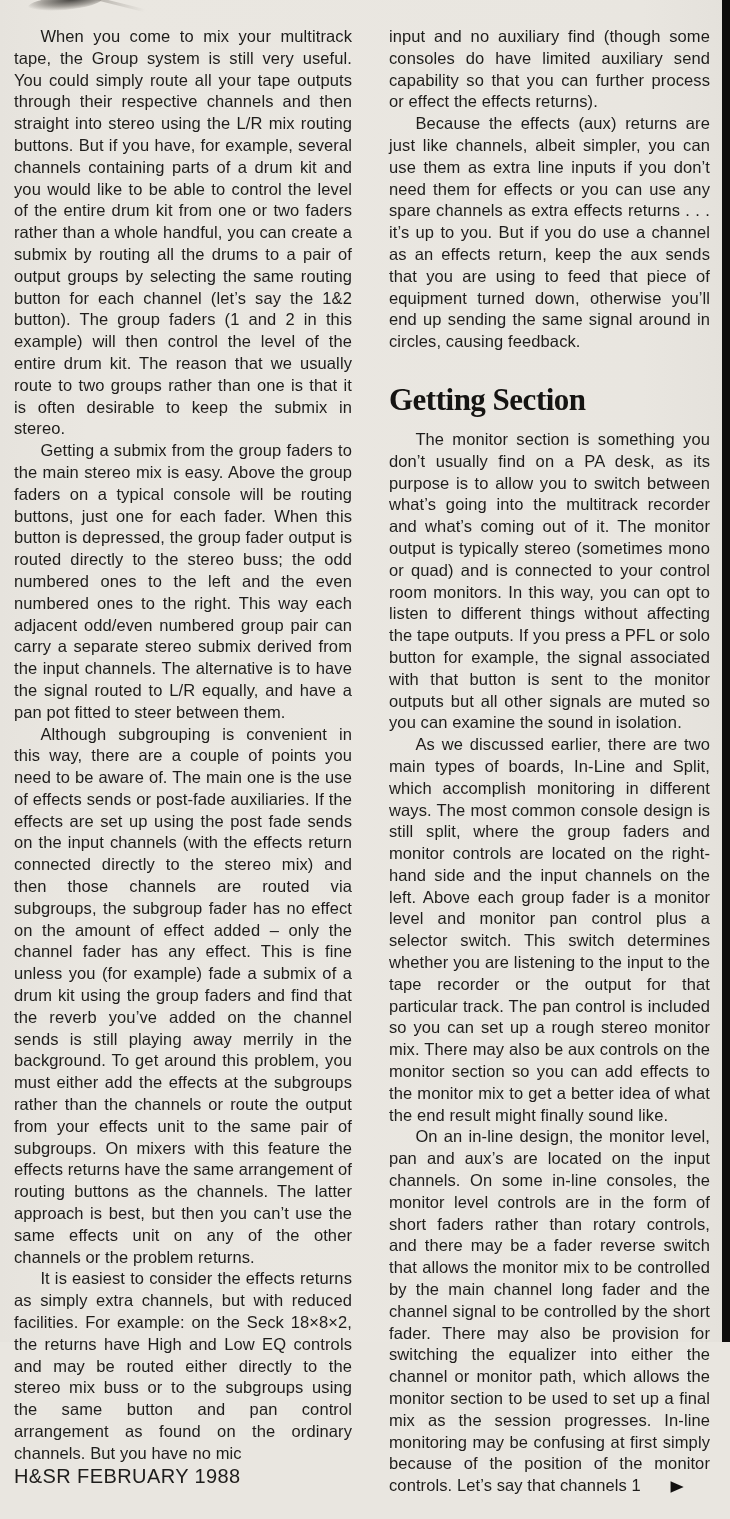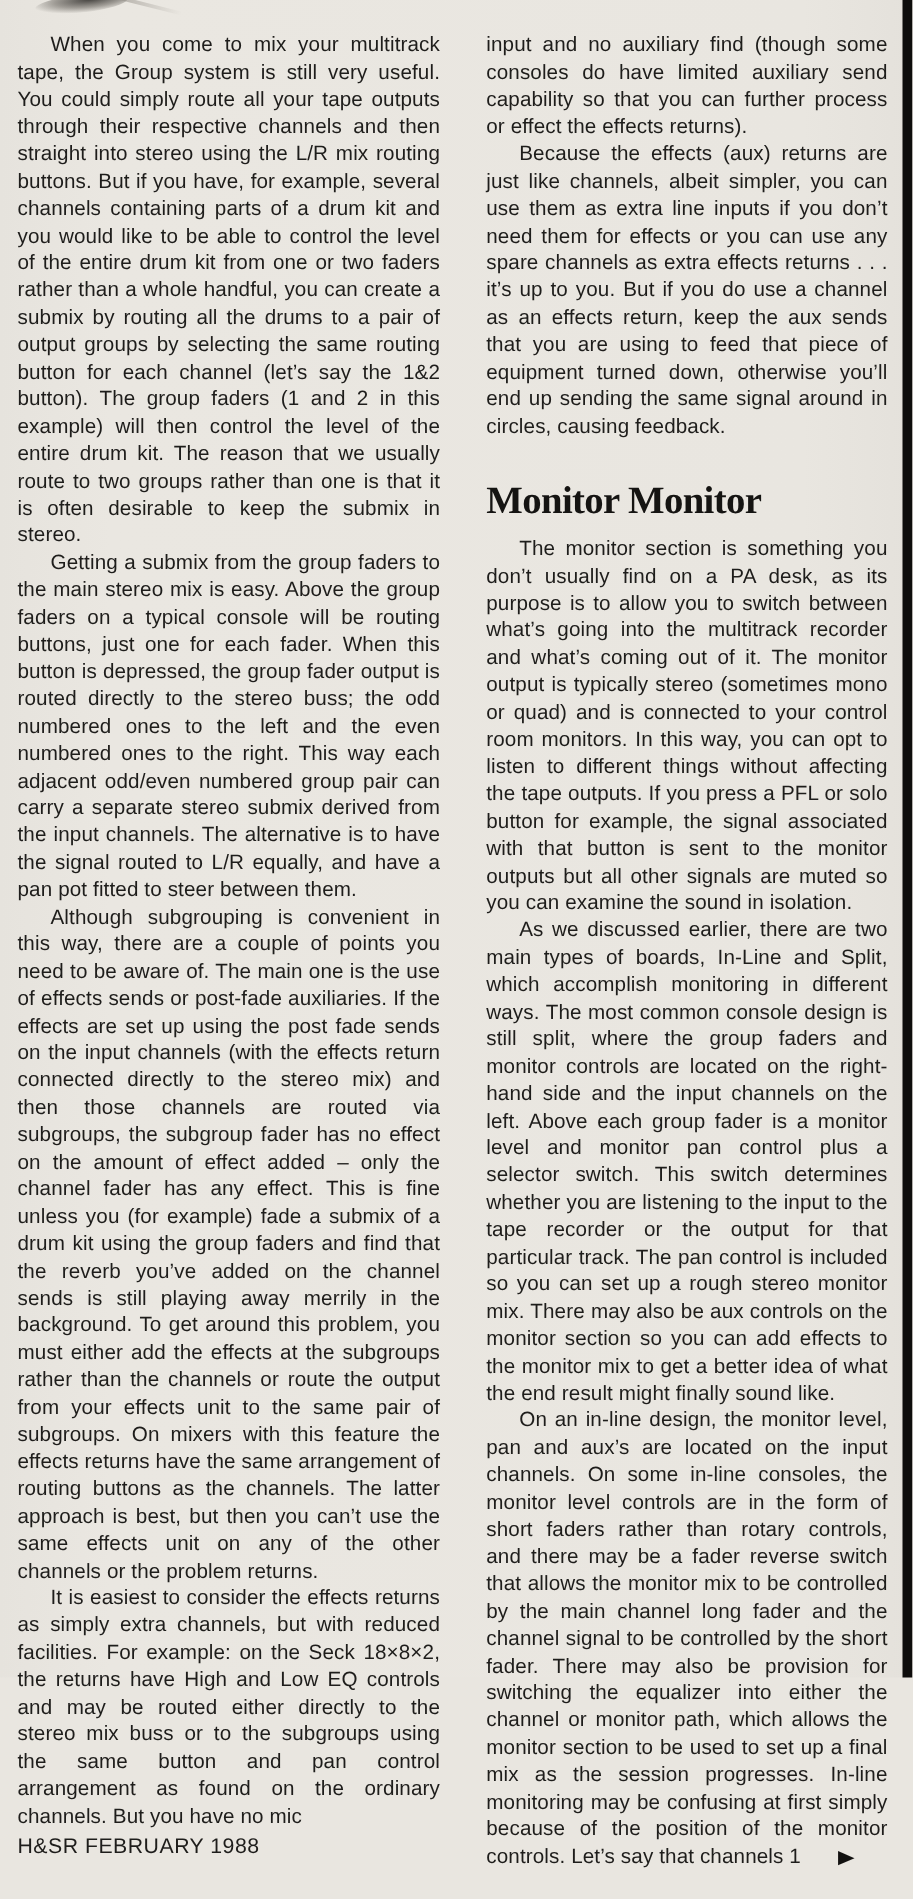--- a/index.html
+++ b/index.html
@@ -45,21 +45,21 @@
     font-size: 31px;
     line-height: 34px;
     color: #151412;
     margin: 30px 0 12px 0;
     text-align: left;
     text-indent: 0;
     letter-spacing: -0.5px;
   }
   .footer-line {
     margin-top: 1px;
-    font-size: 17px;
+    font-size: 20px;
     letter-spacing: 0.4px;
     text-align: left;
     color: #1e1d1b;
   }
   .continuation-arrow {
     display: inline-block;
     font-size: 15px;
     line-height: 15px;
     transform: scaleX(1.15);
     margin-left: 2px;
@@ -108,21 +108,21 @@
       <p>Getting a submix from the group faders to the main stereo mix is easy. Above the group faders on a typical console will be routing buttons, just one for each fader. When this button is depressed, the group fader output is routed directly to the stereo buss; the odd numbered ones to the left and the even numbered ones to the right. This way each adjacent odd/even numbered group pair can carry a separate stereo submix derived from the input channels. The alternative is to have the signal routed to L/R equally, and have a pan pot fitted to steer between them.</p>
       <p>Although subgrouping is convenient in this way, there are a couple of points you need to be aware of. The main one is the use of effects sends or post-fade auxiliaries. If the effects are set up using the post fade sends on the input channels (with the effects return connected directly to the stereo mix) and then those channels are routed via subgroups, the subgroup fader has no effect on the amount of effect added – only the channel fader has any effect. This is fine unless you (for example) fade a submix of a drum kit using the group faders and find that the reverb you’ve added on the channel sends is still playing away merrily in the background. To get around this problem, you must either add the effects at the subgroups rather than the channels or route the output from your effects unit to the same pair of subgroups. On mixers with this feature the effects returns have the same arrangement of routing buttons as the channels. The latter approach is best, but then you can’t use the same effects unit on any of the other channels or the problem returns.</p>
       <p>It is easiest to consider the effects returns as simply extra channels, but with reduced facilities. For example: on the Seck 18×8×2, the returns have High and Low EQ controls and may be routed either directly to the stereo mix buss or to the subgroups using the same button and pan control arrangement as found on the ordinary channels. But you have no mic</p>
       <div class="footer-line">H&amp;SR FEBRUARY 1988</div>
     </div>
 
     <div class="col col-right">
       <p class="no-indent">input and no auxiliary find (though some consoles do have limited auxiliary send capability so that you can further process or effect the effects returns).</p>
       <p>Because the effects (aux) returns are just like channels, albeit simpler, you can use them as extra line inputs if you don’t need them for effects or you can use any spare channels as extra effects returns . . . it’s up to you. But if you do use a channel as an effects return, keep the aux sends that you are using to feed that piece of equipment turned down, otherwise you’ll end up sending the same signal around in circles, causing feedback.</p>
 
-      <h2 class="section-heading">Monitor Monitor</h2>
+      <h2 class="section-heading">Getting Section</h2>
 
       <p>The monitor section is something you don’t usually find on a PA desk, as its purpose is to allow you to switch between what’s going into the multitrack recorder and what’s coming out of it. The monitor output is typically stereo (sometimes mono or quad) and is connected to your control room monitors. In this way, you can opt to listen to different things without affecting the tape outputs. If you press a PFL or solo button for example, the signal associated with that button is sent to the monitor outputs but all other signals are muted so you can examine the sound in isolation.</p>
       <p>As we discussed earlier, there are two main types of boards, In-Line and Split, which accomplish monitoring in different ways. The most common console design is still split, where the group faders and monitor controls are located on the right-hand side and the input channels on the left. Above each group fader is a monitor level and monitor pan control plus a selector switch. This switch determines whether you are listening to the input to the tape recorder or the output for that particular track. The pan control is included so you can set up a rough stereo monitor mix. There may also be aux controls on the monitor section so you can add effects to the monitor mix to get a better idea of what the end result might finally sound like.</p>
       <p><span>On an in-line design, the monitor level, pan and aux’s are located on the input channels. On some in-line consoles, the monitor level controls are in the form of short faders rather than rotary controls, and there may be a fader reverse switch that allows the monitor mix to be controlled by the main channel long fader and the channel signal to be controlled by the short fader. There may also be provision for switching the equalizer into either the channel or monitor path, which allows the monitor section to be used to set up a final mix as the session progresses. In-line monitoring may be confusing at first simply because of the position of the monitor controls. Let’s say that channels 1</span><span class="continuation-arrow">▶</span></p>
     </div>
 
   </div>
 
   <div class="scan-strip-right"></div>
 

